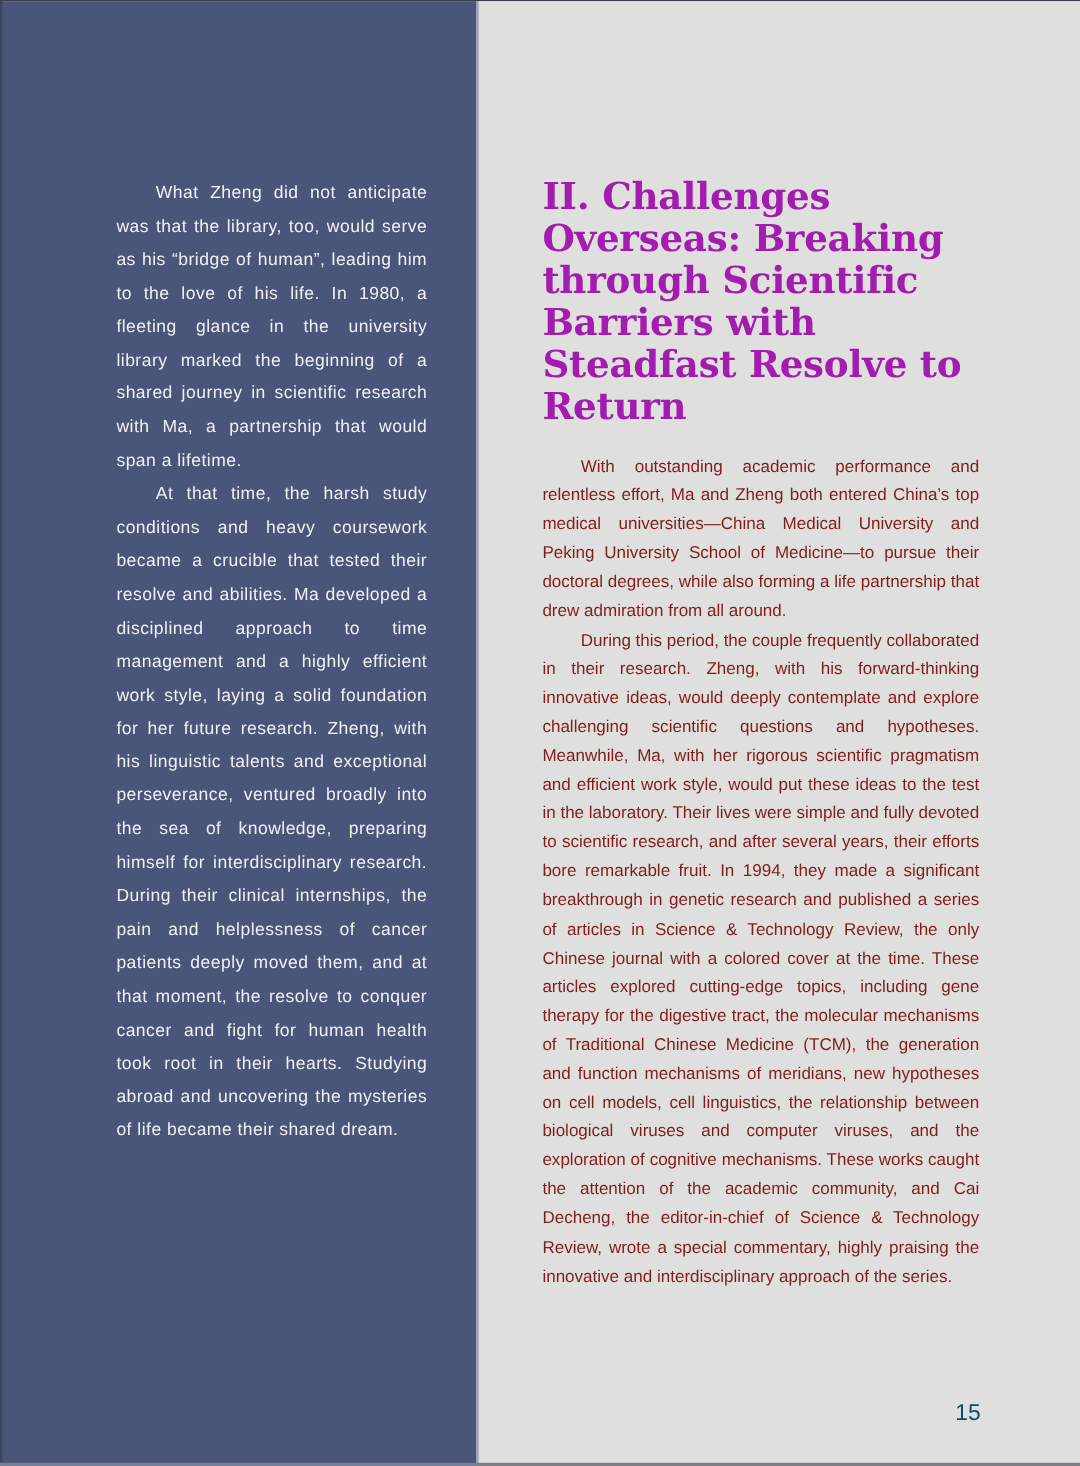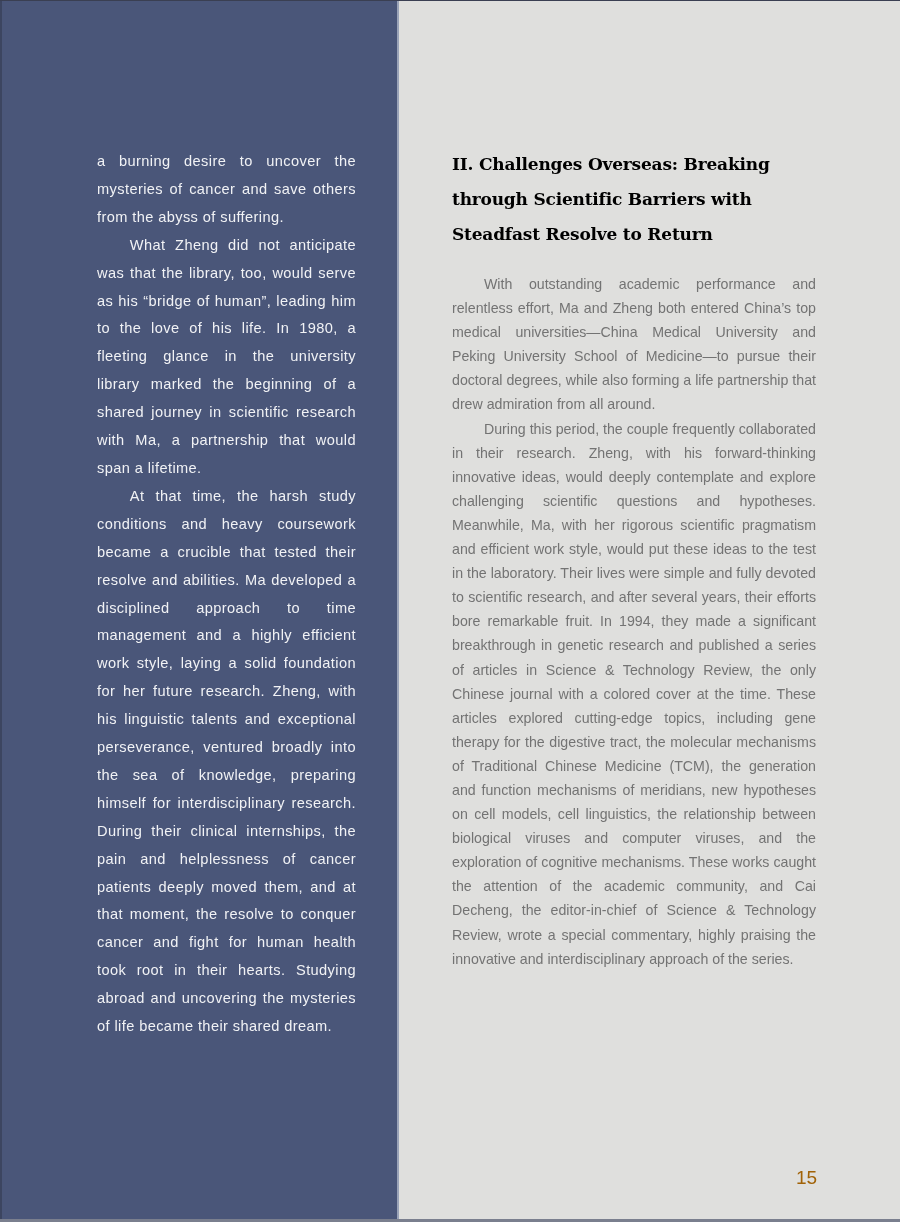--- a/index.html
+++ b/index.html
@@ -77,58 +77,57 @@
     .right-col {
       position: absolute;
       left: 452px;
       top: 146px;
       width: 364px;
       font-family: "Liberation Sans", sans-serif;
     }
     .heading {
       font-family: "DejaVu Serif", serif;
       font-weight: bold;
-      font-size: 17px;
+      font-size: 31px;
       line-height: 35px;
-      color: #000000;
+      color: #a21caf;
       margin: 0 0 20px 0;
       letter-spacing: -0.2px;
     }
     .body-text {
       font-size: 14.2px;
       line-height: 24.1px;
-      color: #737373;
+      color: #7f1d1d;
       text-align: justify;
     }
     .body-text p {
       margin: 0;
       text-align-last: left;
     }
     .body-text p.last-cut {
       text-align-last: justify;
     }
     .page-number {
       position: absolute;
       left: 796px;
       top: 1166px;
       font-family: "Liberation Sans", sans-serif;
       font-size: 19px;
-      color: #a16207;
+      color: #0c4a6e;
     }
   </style>
 </head>
 <body>
 
 <div class="page">
   <div class="left-panel"></div>
   <div class="divider"></div>
   <div class="right-panel"></div>
 
   <div class="left-col">
-    <p>a burning desire to uncover the mysteries of cancer and save others from the abyss of suffering.</p>
     <p class="indent">What Zheng did not anticipate was that the library, too, would serve as his “bridge of human”, leading him to the love of his life. In 1980, a fleeting glance in the university library marked the beginning of a shared journey in scientific research with Ma, a partnership that would span a lifetime.</p>
     <p class="indent">At that time, the harsh study conditions and heavy coursework became a crucible that tested their resolve and abilities. Ma developed a disciplined approach to time management and a highly efficient work style, laying a solid foundation for her future research. Zheng, with his linguistic talents and exceptional perseverance, ventured broadly into the sea of knowledge, preparing himself for interdisciplinary research. During their clinical internships, the pain and helplessness of cancer patients deeply moved them, and at that moment, the resolve to conquer cancer and fight for human health took root in their hearts. Studying abroad and uncovering the mysteries of life became their shared dream.</p>
   </div>
 
   <div class="right-col">
     <h2 class="heading">II. Challenges Overseas: Breaking through Scientific Barriers with Steadfast Resolve to Return</h2>
     <div class="body-text">
       <p class="indent">With outstanding academic performance and relentless effort, Ma and Zheng both entered China’s top medical universities—China Medical University and Peking University School of Medicine—to pursue their doctoral degrees, while also forming a life partnership that drew admiration from all around.</p>
       <p class="indent">During this period, the couple frequently collaborated in their research. Zheng, with his forward-thinking innovative ideas, would deeply contemplate and explore challenging scientific questions and hypotheses. Meanwhile, Ma, with her rigorous scientific pragmatism and efficient work style, would put these ideas to the test in the laboratory. Their lives were simple and fully devoted to scientific research, and after several years, their efforts bore remarkable fruit. In 1994, they made a significant breakthrough in genetic research and published a series of articles in Science &amp; Technology Review, the only Chinese journal with a colored cover at the time. These articles explored cutting-edge topics, including gene therapy for the digestive tract, the molecular mechanisms of Traditional Chinese Medicine (TCM), the generation and function mechanisms of meridians, new hypotheses on cell models, cell linguistics, the relationship between biological viruses and computer viruses, and the exploration of cognitive mechanisms. These works caught the attention of the academic community, and Cai Decheng, the editor-in-chief of Science &amp; Technology Review, wrote a special commentary, highly praising the innovative and interdisciplinary approach of the series.</p>
     </div>

